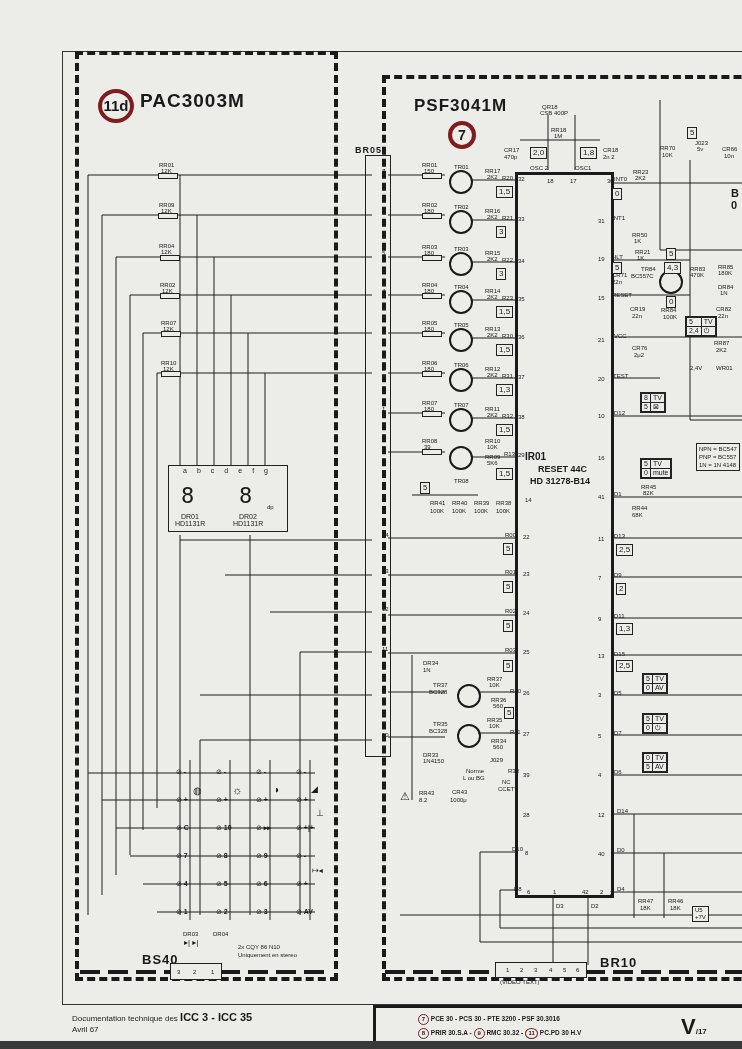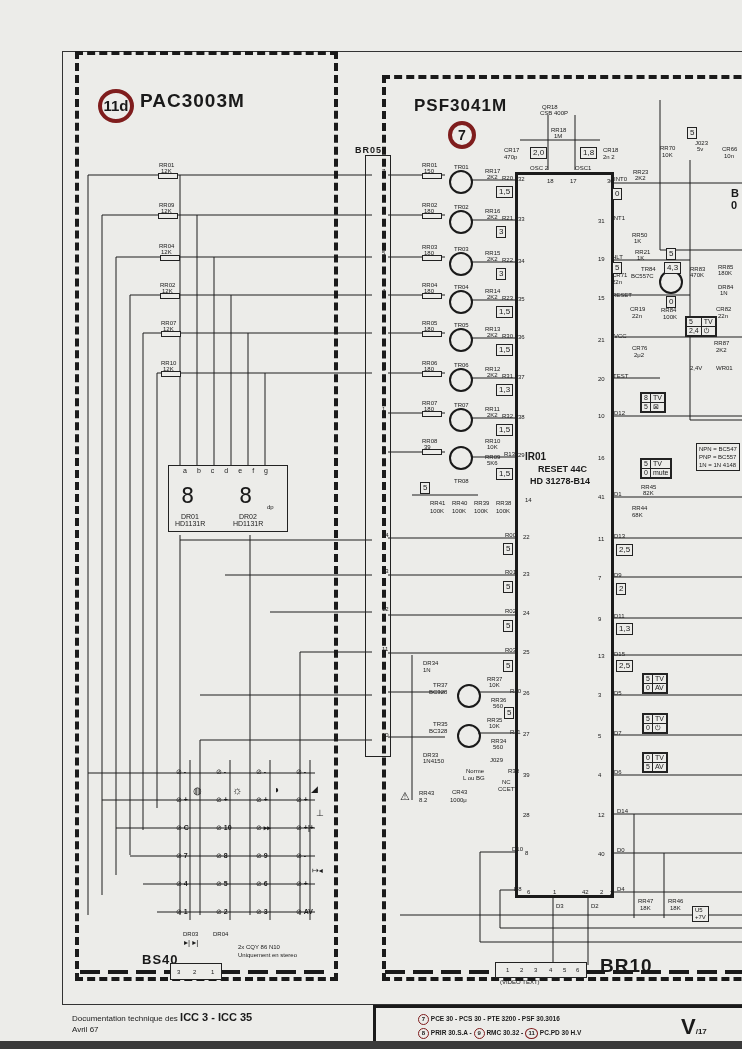--- a/index.html
+++ b/index.html
@@ -643,21 +643,21 @@
   <div class="t" style="left:591px;top:903px;">D2</div>
 
   <div class="conn" style="left:495px;top:962px;width:90px;height:14px;background:#ecece9;">
     <span class="t" style="left:10px;top:4px;">1</span>
     <span class="t" style="left:24px;top:4px;">2</span>
     <span class="t" style="left:38px;top:4px;">3</span>
     <span class="t" style="left:53px;top:4px;">4</span>
     <span class="t" style="left:67px;top:4px;">5</span>
     <span class="t" style="left:80px;top:4px;">6</span>
   </div>
-  <div class="title" style="left:600px;top:955px;font-size:19px;">BR10</div>
+  <div class="title" style="left:600px;top:955px;font-size:13px;">BR10</div>
   <div class="t" style="left:500px;top:979px;">(VIDEO TEXT)</div>
 
   <div id="footer">
     <div style="position:absolute;left:72px;top:6px;font-size:8px;">
       <span>Documentation technique des</span>
       <b style="font-size:11px;text-align:center;">ICC 3 - ICC 35</b>
     </div>
     <div style="position:absolute;left:72px;top:20px;font-size:8px;">Avril 67</div>
     <div style="position:absolute;left:373px;top:0;width:369px;height:36px;border-left:3px solid #1a1a1a;border-top:3px solid #1a1a1a;">
       <div style="position:absolute;left:42px;top:6px;font-size:6.5px;font-weight:bold;">

